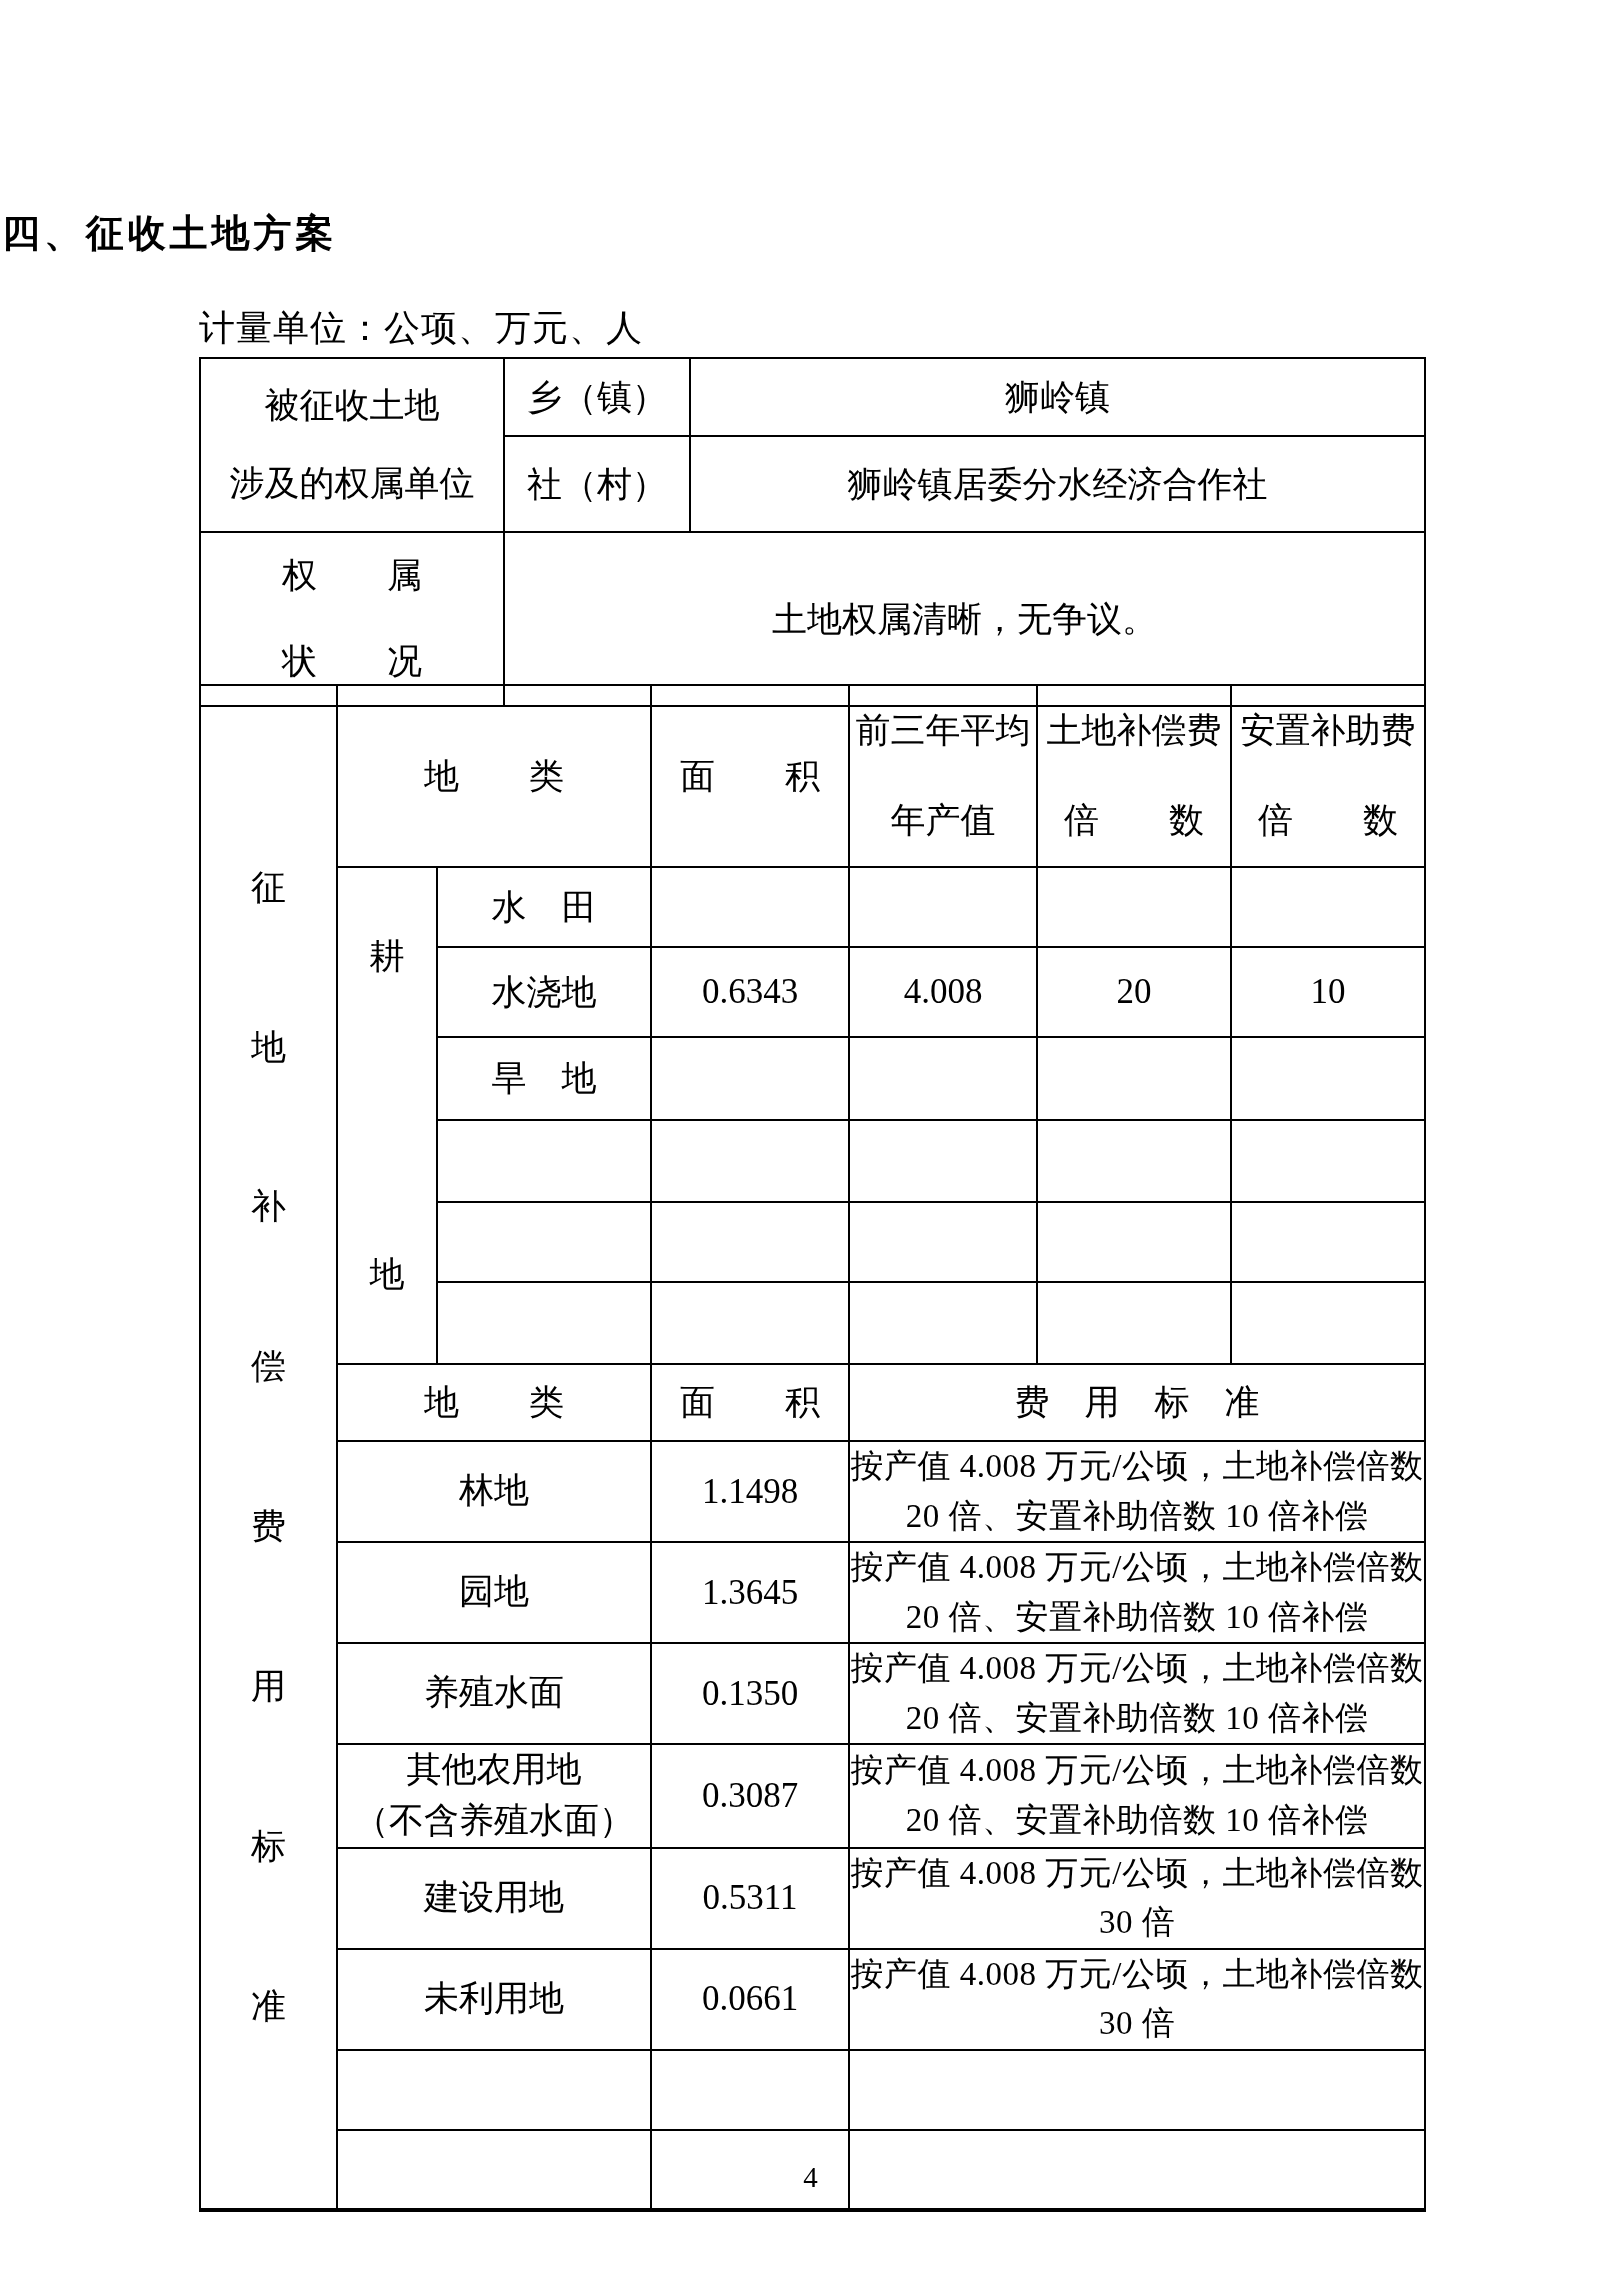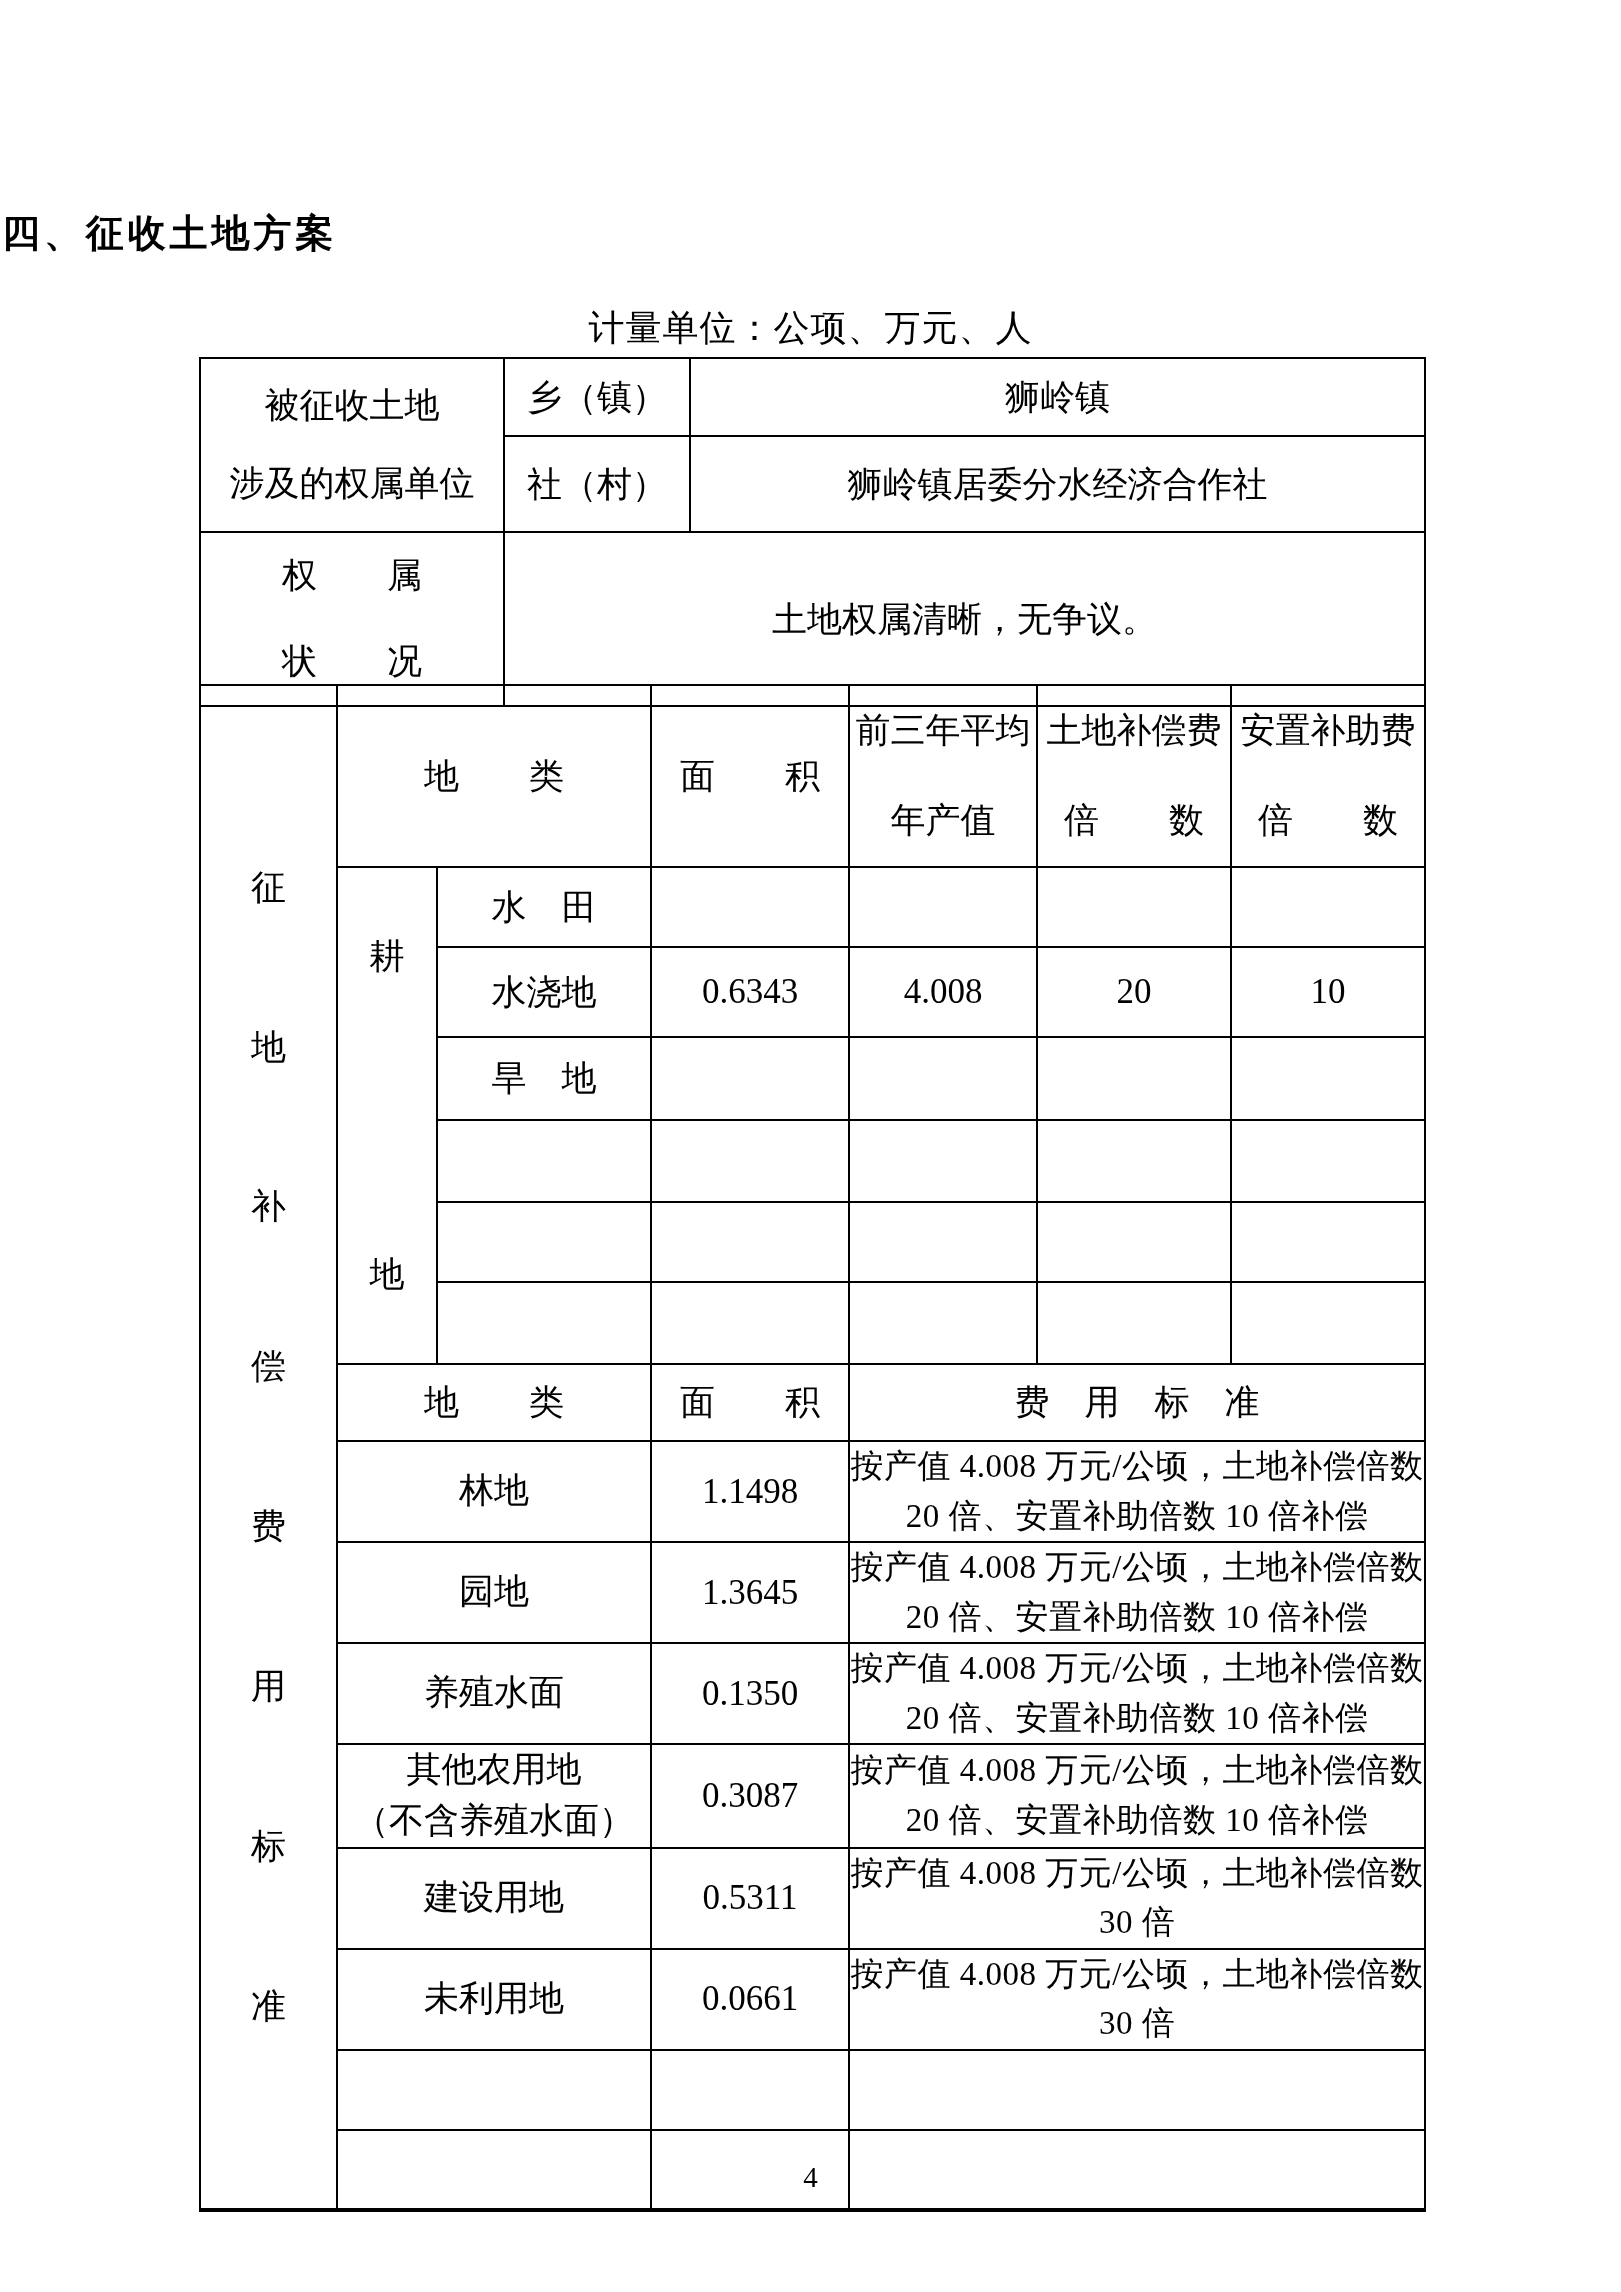--- a/index.html
+++ b/index.html
@@ -7,21 +7,21 @@
     position:relative;width:1621px;height:2293px;background:#ffffff;
     font-family:"Liberation Serif","DejaVu Serif",serif;color:#000;
     overflow:hidden;
   }
   .title{
     position:absolute;top:208px;left:2px;width:100%;
     font-size:38px;font-weight:bold;letter-spacing:3.9px;
     font-family:"Liberation Sans","DejaVu Sans",sans-serif;
   }
   .unit-note{
-    position:absolute;top:304px;left:199px;width:1223px;text-align:center;
+    position:absolute;top:304px;left:199px;width:1223px;text-align:left;
     font-size:36px;letter-spacing:1px;
   }
   table.doc{
     position:absolute;border-collapse:collapse;table-layout:fixed;
     font-size:35px;
   }
   table.doc td{
     border:2px solid #000;vertical-align:middle;text-align:center;
     overflow:hidden;padding:0;
   }

